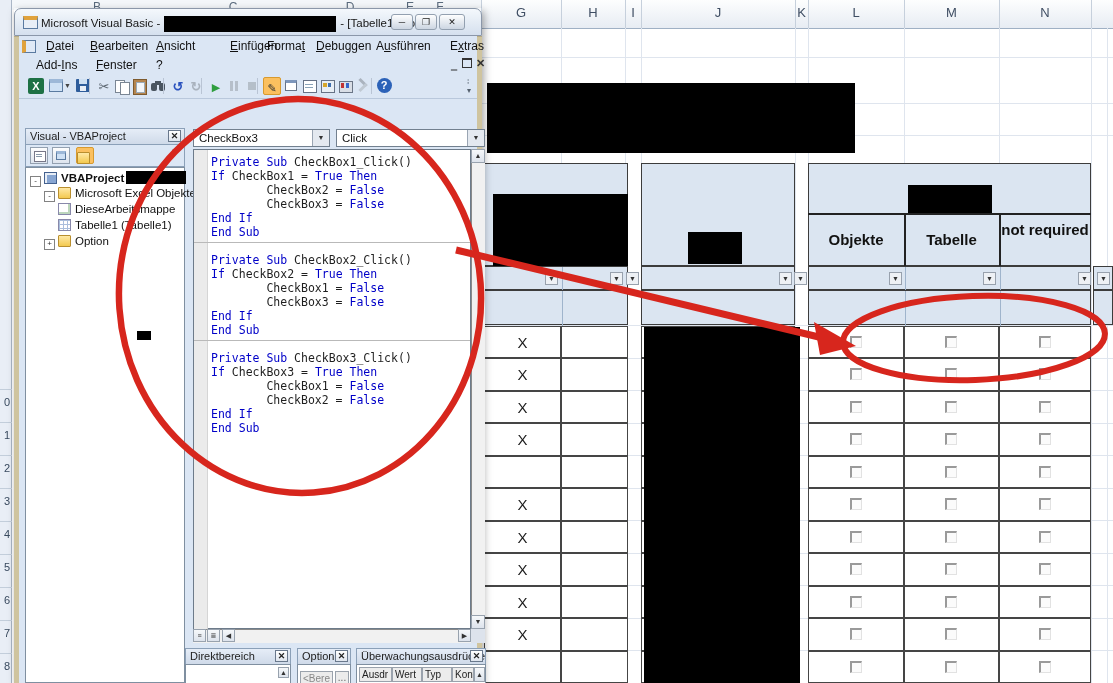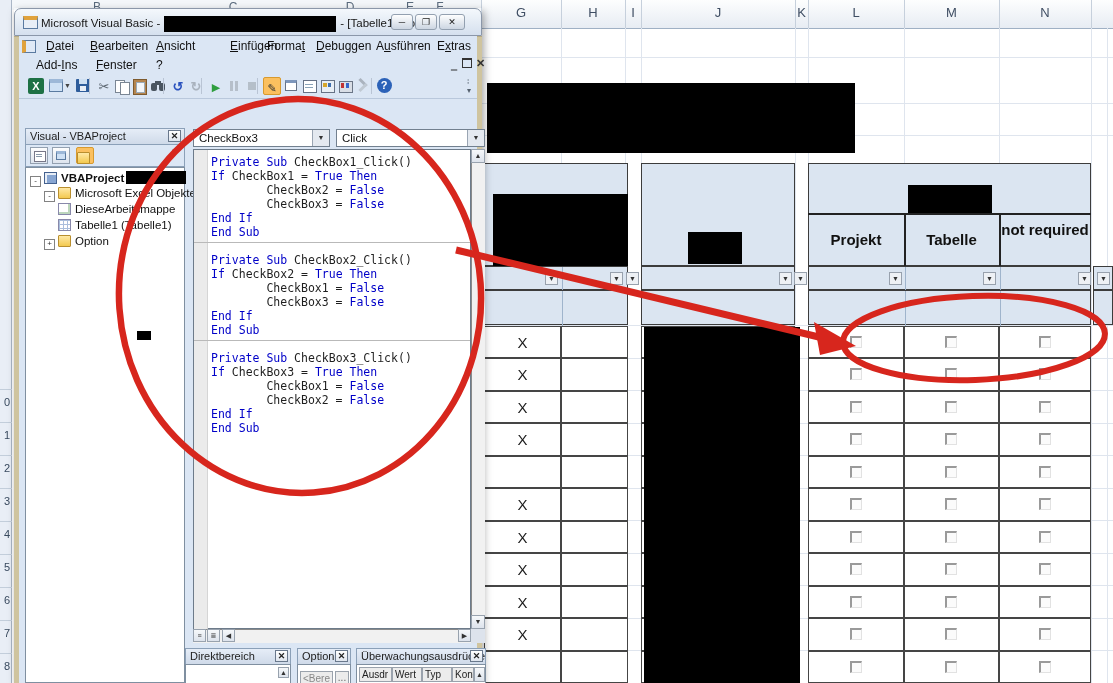--- a/index.html
+++ b/index.html
@@ -152,21 +152,21 @@
       <div class="gridh" style="left: 481px; top: 585px; width: 632px;"></div>
       <div class="gridh" style="left: 481px; top: 618px; width: 632px;"></div>
       <div class="gridh" style="left: 481px; top: 650px; width: 632px;"></div>
       <div class="redact" style="left: 487px; top: 83px; width: 368px; height: 70px;"></div>
       <div class="bluecell" style="left: 484px; top: 163px; width: 144px; height: 103px;"></div>
       <div class="bluecell" style="left: 641px; top: 163px; width: 154px; height: 103px;"></div>
       <div class="bluecell" style="left: 808px; top: 163px; width: 283px; height: 103px; border-width: 1.5px;"></div>
       <div class="hdr-div" style="left: 808px; top: 213px; width: 283px; height: 1.5px;"></div>
       <div class="hdr-div" style="left: 904px; top: 213px; width: 1.5px; height: 53px;"></div>
       <div class="hdr-div" style="left: 999px; top: 213px; width: 1.5px; height: 53px;"></div>
-      <div class="tbl-hdr-label" style="left: 808px; top: 231px; width: 96px;">Projekt</div>
+      <div class="tbl-hdr-label" style="left: 808px; top: 231px; width: 96px;">Objekte</div>
       <div class="tbl-hdr-label" style="left: 904px; top: 231px; width: 95px;">Tabelle</div>
       <div class="tbl-hdr-label" style="left: 999px; top: 221px; width: 92px;">not required</div>
       <div class="redact" style="left: 493px; top: 194px; width: 135px; height: 76px;"></div>
       <div class="redact" style="left: 688px; top: 232px; width: 54px; height: 32px;"></div>
       <div class="redact" style="left: 908px; top: 185px; width: 84px; height: 28px;"></div>
       <div class="bluecell" style="left: 484px; top: 266px; width: 144px; height: 24px;">
         <div style="position: absolute; left: 77px; top: 0px; width: 1px; height: 24px; background: rgb(159, 180, 204);"></div>
       </div>
       <div class="bluecell" style="left: 641px; top: 266px; width: 154px; height: 24px;"></div>
       <div class="bluecell" style="left: 808px; top: 266px; width: 283px; height: 24px;">
@@ -306,21 +306,21 @@
     <div class="frame-side" style="left:463px;"></div>
     <div class="client" id="client">
         <div style="position: absolute; left: 3px; top: 4px; width: 14px; height: 13px; background: rgb(223, 233, 246); border-width: 1px 1px 1px 4px; border-style: solid; border-color: rgb(90, 122, 160) rgb(90, 122, 160) rgb(90, 122, 160) rgb(224, 162, 60); border-image: initial; box-sizing: border-box;"></div>
         <div class="menuitem" style="left: 24px; top: 2px;"><u>D</u>atei</div>
         <div class="menuitem" style="left: 68px; top: 2px;"><u>B</u>earbeiten</div>
         <div class="menuitem" style="left: 134px; top: 2px;"><u>A</u>nsicht</div>
         <div class="menuitem" style="left: 208px; top: 2px;"><u>E</u>infügen</div>
         <div class="menuitem" style="left: 245px; top: 2px;">Forma<u>t</u></div>
         <div class="menuitem" style="left: 294px; top: 2px;"><u>D</u>ebuggen</div>
         <div class="menuitem" style="left: 354px; top: 2px;">A<u>u</u>sführen</div>
-        <div class="menuitem" style="left: 415px; top: 2px;">E<u>x</u>tras</div>
+        <div class="menuitem" style="left: 428px; top: 2px;">E<u>x</u>tras</div>
         <div class="menuitem" style="left: 14px; top: 21px;">Add-<u>I</u>ns</div>
         <div class="menuitem" style="left: 74px; top: 21px;"><u>F</u>enster</div>
         <div class="menuitem" style="left: 134px; top: 21px;">?</div>
         <div class="mdictl" style="left: 432px; top: 22px;">‗</div>
         <div class="mdictl" style="left: 443px; top: 22px;"><span style="display:inline-block;width:8px;height:7px;border:1px solid #333;border-top:2px solid #333;"></span></div>
         <div class="mdictl" style="left: 457px; top: 21px;">✕</div>
         <div style="position: absolute; left: 0px; top: 38px; width: 458px; height: 25px; border-bottom: 1px solid rgb(185, 200, 220); box-sizing: border-box;"></div>
         <div class="tb-ic" style="left: 8px; top: 41px;">
           <span style="display:block;width:16px;height:16px;margin:1px auto;background:#1e7145;border-radius:2px;color:#fff;font-size:11px;font-weight:bold;text-align:center;line-height:16px">X</span>
         </div>

